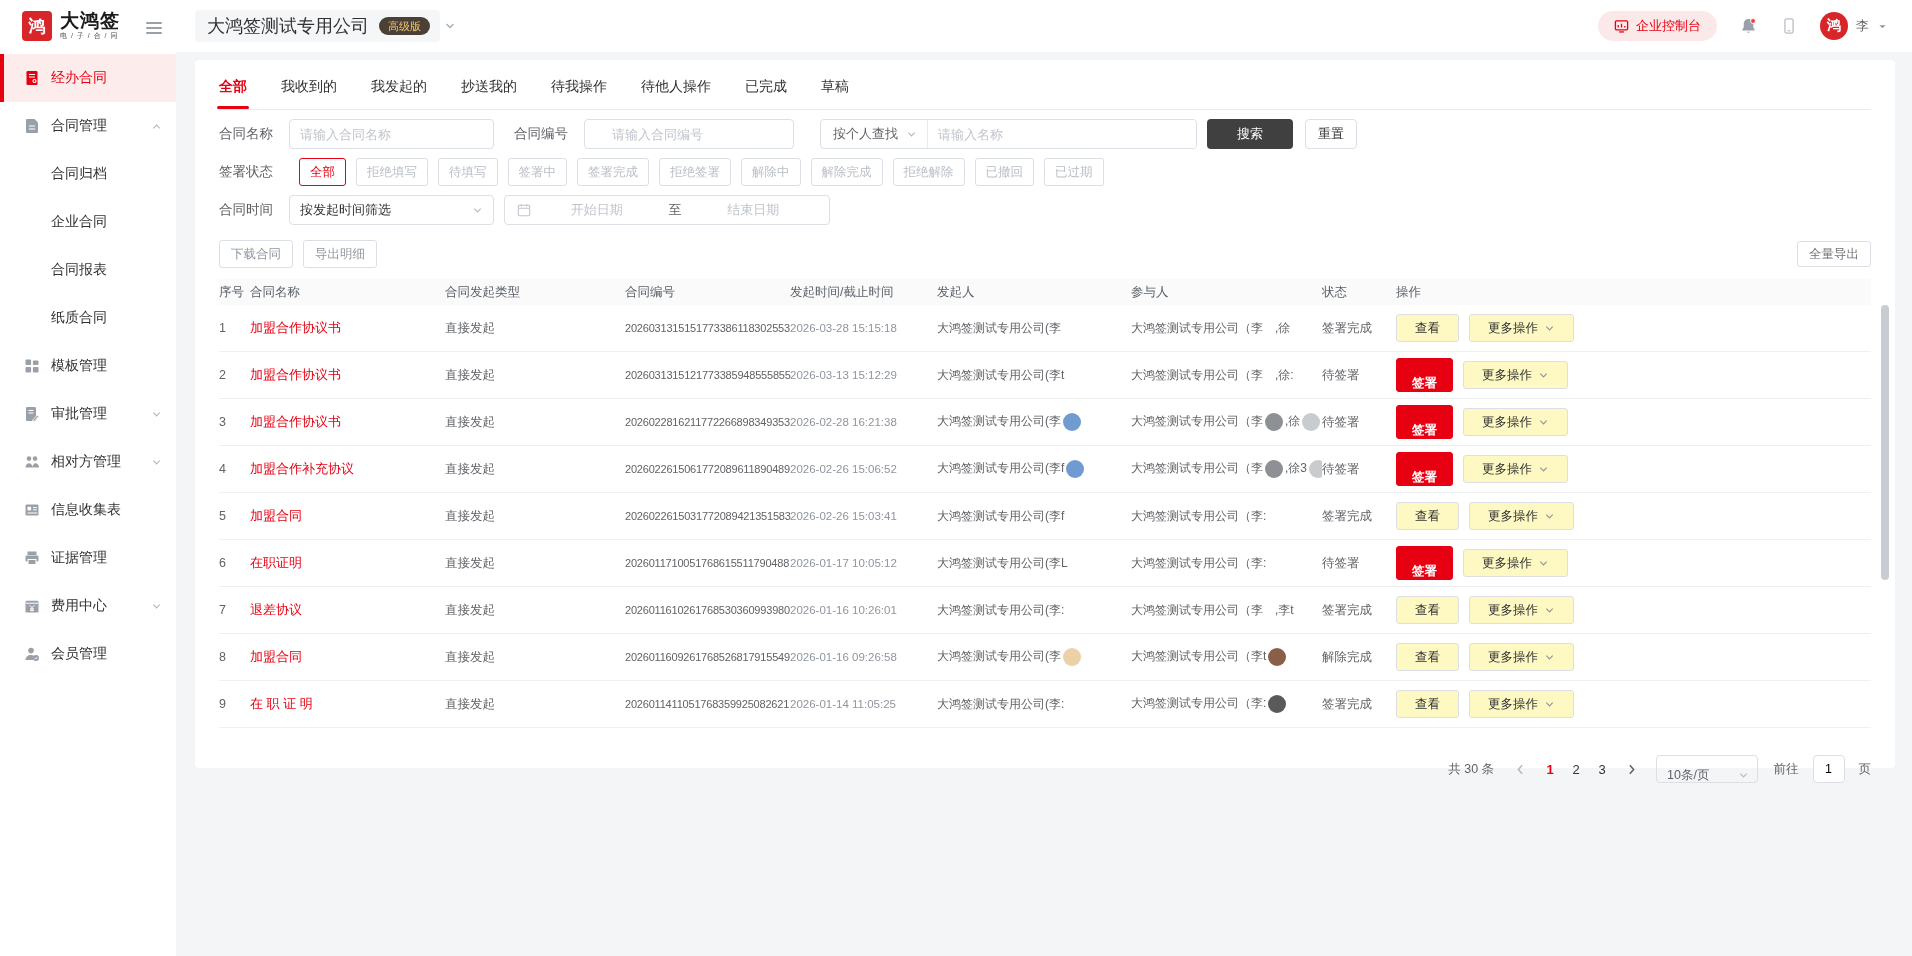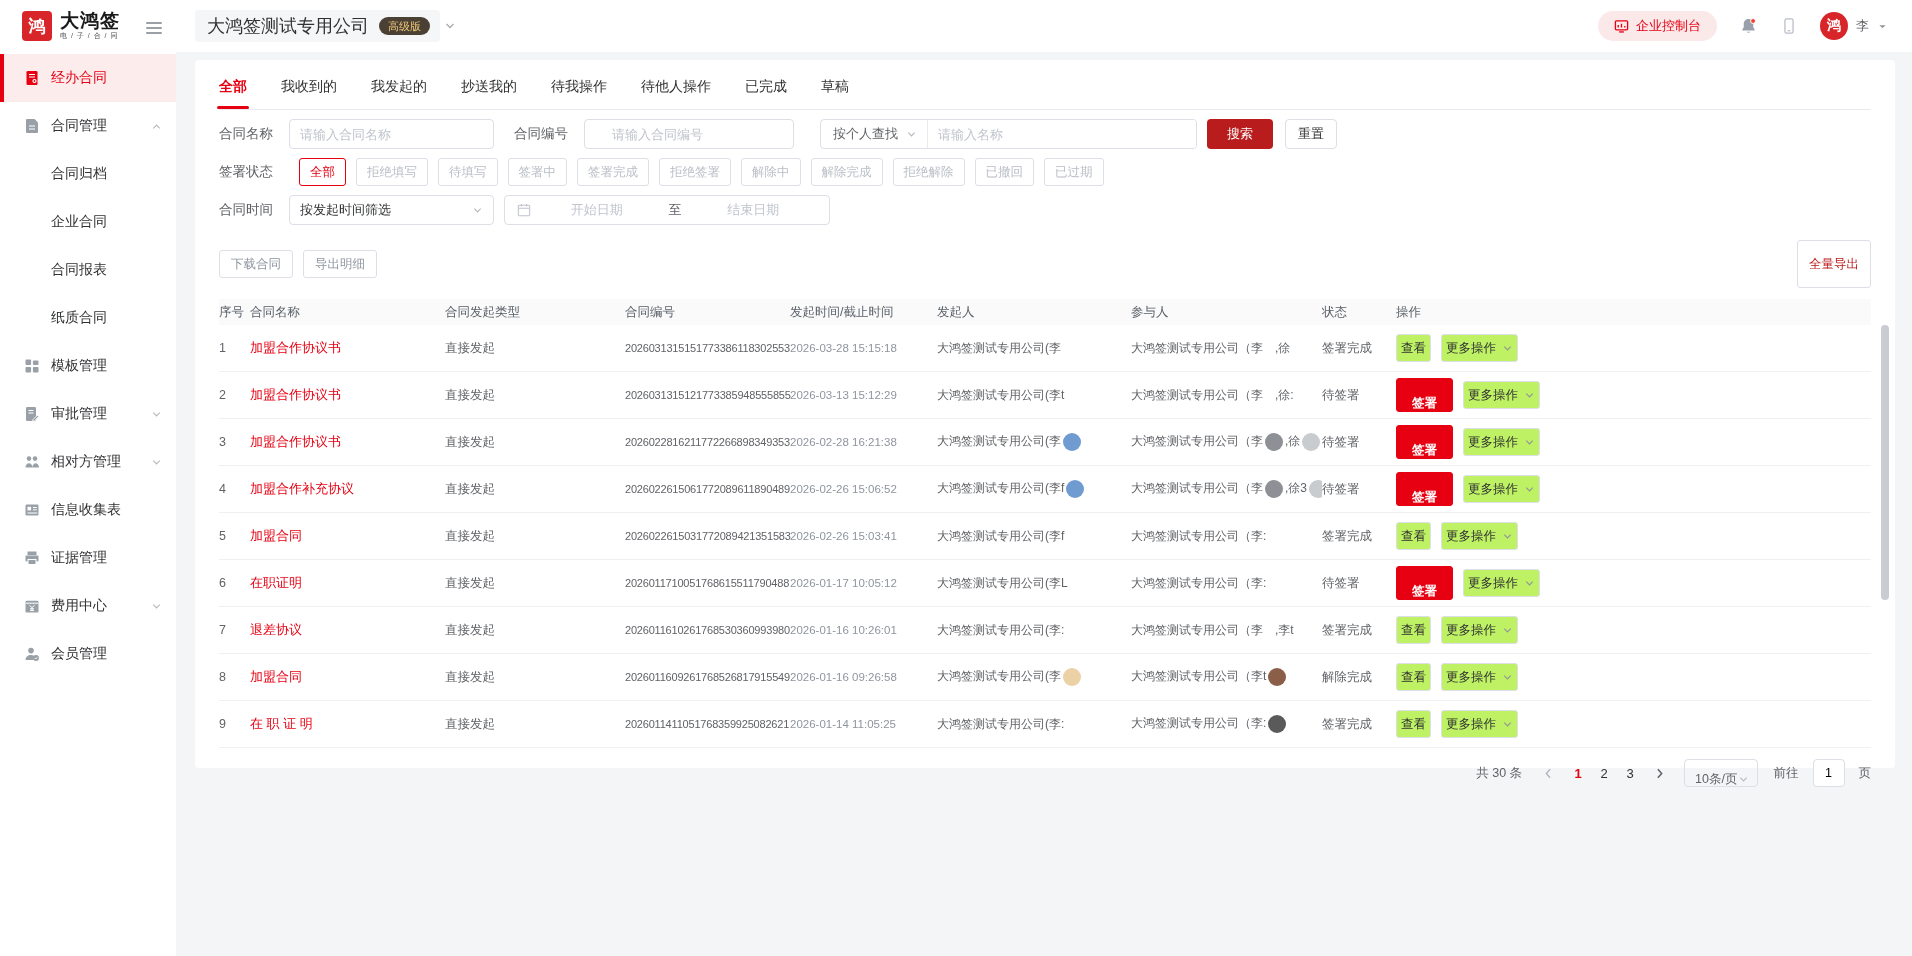--- a/index.html
+++ b/index.html
@@ -58,69 +58,69 @@
   .input { height:30px; border:1px solid #dcdfe6; border-radius:4px; font-size:13px; color:#303133; padding:0 10px; background:#fff; font-family:inherit; }
   .input::placeholder { color:#c0c4cc; }
   .inp-name { width:205px; }
   .inp-number { width:210px; margin-right:26px;padding-left:27px; }
   .gap20 { width:20px; flex:none; }
   .person-group { display:flex; align-items:center; border:1px solid #dcdfe6; border-radius:4px; height:30px; overflow:hidden; }
   .person-select { display:flex; align-items:center; gap:8px; padding:0 10px 0 12px; font-size:13px; color:#606266; border-right:1px solid #e7eaee; height:100%; cursor:pointer; white-space:nowrap; }
   .person-input { border:none; outline:none; width:268px; height:28px; font-size:13px; padding:0 10px; font-family:inherit; }
   .person-input::placeholder { color:#c0c4cc; }
   .btn { font-family:inherit; cursor:pointer; border-radius:4px; font-size:13px; }
-  .btn-search { background:#b91c1c; color:#fff; border:none; height:30px; padding:0 20px; margin-left:10px; }
+  .btn-search { background:#404040; color:#fff; border:none; height:30px; padding:0 30px; margin-left:10px; }
   .btn-reset { background:#fff; color:#303133; border:1px solid #dcdfe6; height:30px; padding:0 12px; margin-left:12px; }
 
   .chips { display:flex; gap:10px; align-items:center; }
   .chip { height:28px; line-height:26px; border:1px solid #dcdfe6; border-radius:3px; padding:0 10px; font-size:12.5px; color:#b9bec6; cursor:pointer; background:#fff; }
   .chip.active { border-color:#e60012; color:#e60012; }
 
   .time-select { width:205px; height:30px; border:1px solid #dcdfe6; border-radius:4px; display:flex; align-items:center; font-size:13px; color:#303133; padding:0 10px; cursor:pointer; }
   .time-select .sel-caret { margin-left:auto; color:#b4b8bf; display:flex; }
   .date-range { margin-left:10px; width:326px; height:30px; border:1px solid #dcdfe6; border-radius:4px; display:flex; align-items:center; padding:0 12px; font-size:13px; }
   .date-range .ph { color:#c0c4cc; flex:1; text-align:center; }
   .date-range .to { color:#606266; padding:0 8px; }
   .date-range .cal { display:flex; margin-right:2px; }
 
   
   .toolbar { display:flex; align-items:center; margin-top:15px; }
   .btn-plain { background:#fff; border:1px solid #dcdfe6; border-radius:3px; height:28px; padding:0 11px; font-size:12.5px; color:#9095a0; margin-right:10px; }
-  .btn-export-all { margin-left:auto; margin-right:0; color:#b91c1c; height:48px; }
+  .btn-export-all { margin-left:auto; margin-right:0; color:#737373; height:26px; }
 
   
   .table { margin-top:11px; position:relative; }
   .thead, .trow { display:grid; grid-template-columns:31px 195px 180px 165px 147px 194px 191px 74px 1fr; align-items:center; }
   .thead { background:#fafafa; height:26px; font-size:12.5px; color:#5a6068; }
   .thead span { padding-right:6px; white-space:nowrap; }
   .trow { height:47px; border-bottom:1px solid #eef0f4; font-size:12.5px; color:#606266; }
   .c-no { color:#606266; }
   .c-name { color:#e60012; cursor:pointer; font-size:13px; text-decoration:none; }
   .c-number { font-size:11px; letter-spacing:-0.2px; color:#606266; }
   .c-time { font-size:11.5px; color:#8f959e; }
   .c-init, .c-part { font-size:12px; color:#606266; white-space:nowrap; overflow:hidden; }
   .pav { display:inline-block; width:18px; height:18px; border-radius:50%; vertical-align:middle; margin:0 2px; }
   .c-status { font-size:12.5px; color:#606266; }
   .c-ops { display:flex; gap:10px; align-items:center; }
-  .row-btn { height:28px; border-radius:3px; font-size:12.5px; font-family:inherit; cursor:pointer; background:#bef264; border:1px solid #dcdfe6; color:#303133; padding:0 4px; }
+  .row-btn { height:28px; border-radius:3px; font-size:12.5px; font-family:inherit; cursor:pointer; background:#fef9c3; border:1px solid #dcdfe6; color:#303133; padding:0 18px; }
   .row-btn.danger { background:#e60012; border-color:#e60012; color:#fff; font-weight:bold; padding:16px 15px; }
   .btn-more { display:flex; align-items:center; gap:6px; color:#303133; }
   .btn-more .mcaret { color:#909399; display:flex; }
 
   
   .vscroll { position:absolute; right:-18px; top:26px; width:8px; height:275px; background:#c9ccd2; border-radius:4px; }
 
   
   .pagination { display:flex; align-items:center; justify-content:flex-end; gap:8px; margin-top:11px; font-size:12.5px; color:#606266; }
   .pg-total { margin-right:10px; }
   .pg-arrow { background:none; border:none; cursor:pointer; display:flex; color:#b4b8bf; padding:2px; }
   .pg-arrow.next { color:#606266; }
   .pg-num { background:none; border:none; font-size:13px; color:#303133; min-width:26px; height:26px; cursor:pointer; font-family:inherit; }
   .pg-num.active { color:#e60012; font-weight:bold; }
-  .pg-size { border:1px solid #dcdfe6; border-radius:4px; height:28px; display:flex; align-items:center; gap:0; padding:12px 8px 0 10px; font-size:12.5px; color:#606266; cursor:pointer; margin:0 8px; }
+  .pg-size { border:1px solid #dcdfe6; border-radius:4px; height:28px; display:flex; align-items:center; gap:28px; padding:12px 8px 0 10px; font-size:12.5px; color:#606266; cursor:pointer; margin:16px 8px; }
   .pg-size .sel-caret { color:#b4b8bf; display:flex; }
   .pg-goto-input { width:32px; height:28px; border:1px solid #dcdfe6; border-radius:4px; text-align:center; font-size:12.5px; margin:0 6px; font-family:inherit; }
 </style>
 </head>
 <body>
 
 <div class="app">
 
   <aside class="sidebar">
     <div class="logo-row">

